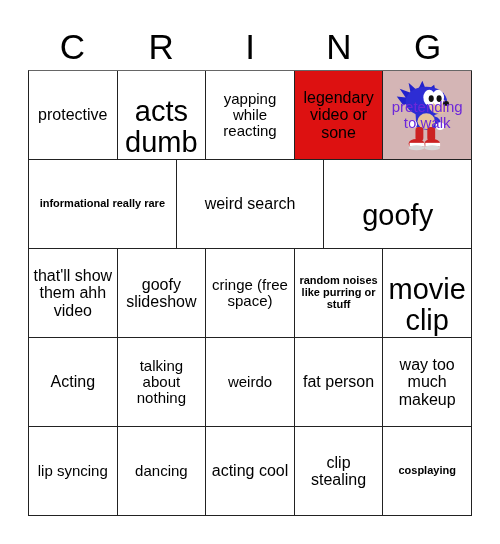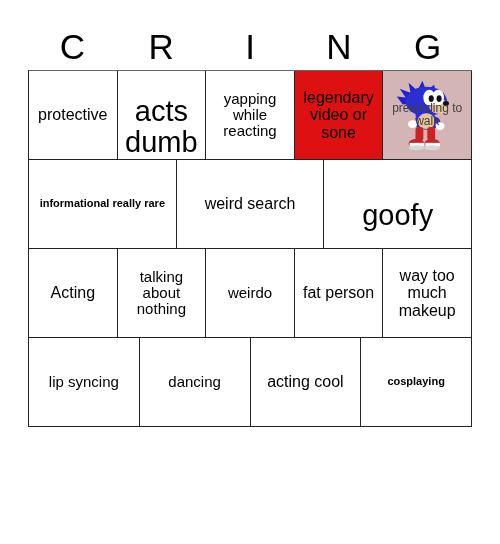--- a/index.html
+++ b/index.html
@@ -81,22 +81,22 @@
 
   .sonic-art {
     position: absolute;
     left: 0; top: 0; right: 0; bottom: 0;
     z-index: 0;
     pointer-events: none;
   }
   .cell.sonic .cell-text {
     position: relative;
     z-index: 2;
-    font-size: 12px;
-    color: #404040;
+    font-size: 15px;
+    color: #6d28d9;
     text-align: center;
   }
 </style>
 </head>
 <body>
 
 <div class="card">
 
   <div class="header-row">
     <div class="header-cell">C</div>
@@ -165,20 +165,37 @@
         <span class="cell-text">informational really rare</span>
       </div>
       <div class="cell fs-l">
         <span class="cell-text">weird search</span>
       </div>
       <div class="cell fs-xl">
         <span class="cell-text">goofy</span>
       </div>
     </div>
 
+    <div class="grid-row">
+      <div class="cell fs-s">
+        <span class="cell-text">that'll show them ahh video</span>
+      </div>
+      <div class="cell fs-s">
+        <span class="cell-text">goofy slideshow</span>
+      </div>
+      <div class="cell fs-m">
+        <span class="cell-text">cringe (free space)</span>
+      </div>
+      <div class="cell fs-xs">
+        <span class="cell-text">random noises like purring or stuff</span>
+      </div>
+      <div class="cell fs-xl">
+        <span class="cell-text">movie clip</span>
+      </div>
+    </div>
 
     <div class="grid-row">
       <div class="cell fs-l">
         <span class="cell-text">Acting</span>
       </div>
       <div class="cell fs-m">
         <span class="cell-text">talking about nothing</span>
       </div>
       <div class="cell fs-m">
         <span class="cell-text">weirdo</span>
@@ -193,20 +210,23 @@
 
     <div class="grid-row">
       <div class="cell fs-m">
         <span class="cell-text">lip syncing</span>
       </div>
       <div class="cell fs-m">
         <span class="cell-text">dancing</span>
       </div>
       <div class="cell fs-l">
         <span class="cell-text">acting cool</span>
+      </div>
+      <div class="cell fs-l">
+        <span class="cell-text">clip stealing</span>
       </div>
       <div class="cell fs-xs">
         <span class="cell-text">cosplaying</span>
       </div>
     </div>
 
   </div>
 </div>
 
 </body></html>

